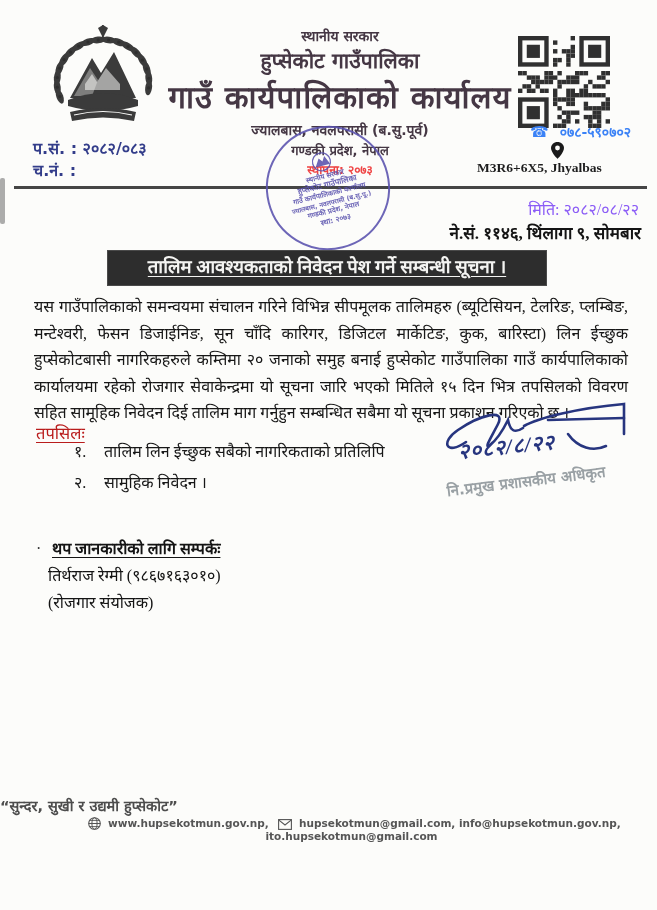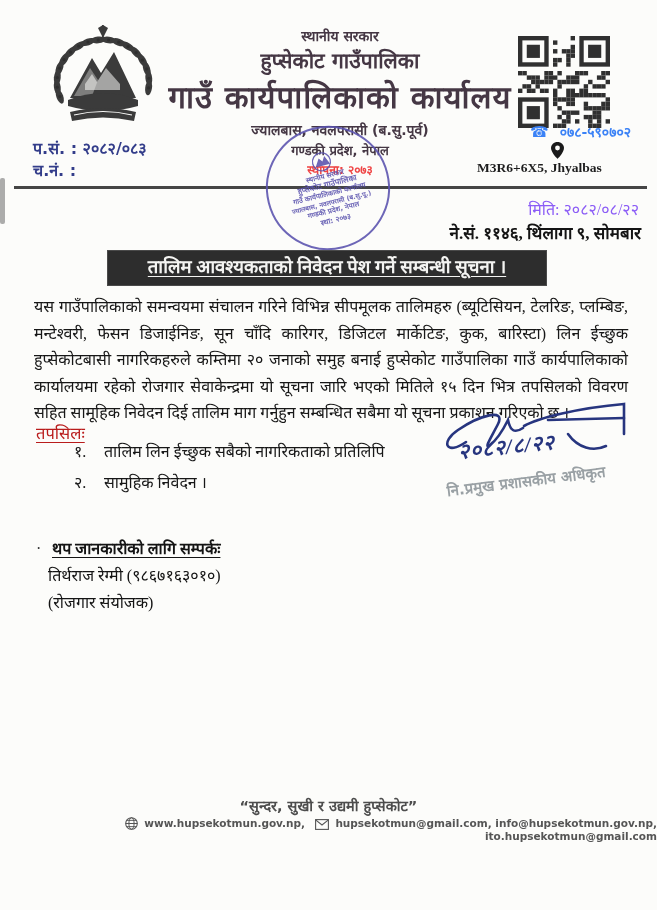--- a/index.html
+++ b/index.html
@@ -56,22 +56,22 @@
   
   .sig-wrap{position:absolute;left:428px;top:390px;width:215px;height:115px;}
   .sig-date{position:absolute;left:30px;top:42px;transform:rotate(-6deg);color:#27357f;font-size:21px;font-style:italic;font-weight:bold;letter-spacing:1px;}
   .sig-designation{position:absolute;left:446px;top:468px;width:200px;transform:rotate(-7deg);color:#99a0a4;font-size:15px;font-weight:bold;font-family:"DejaVu Sans",sans-serif;}
   
   .contact{position:absolute;left:36px;top:535px;font-size:16px;color:#141414;line-height:27px;}
   .contact .bullet{display:inline-block;width:12px;color:#333;}
   .contact .c-head{font-weight:bold;text-decoration:underline;text-underline-offset:3px;}
   .contact .c-line{margin-left:12px;}
   
-  .footer-slogan{position:absolute;left:0;right:0;top:795px;text-align:center;color:#4d4d4d;font-weight:bold;font-size:14.5px;font-family:"DejaVu Sans",sans-serif;}
-  .footer-links{position:absolute;left:0;right:0;top:817px;text-align:right;color:#555555;font-weight:bold;font-size:10.5px;font-family:"DejaVu Sans",sans-serif;padding-left:46px;}
+  .footer-slogan{position:absolute;left:0;right:0;top:795px;text-align:left;color:#4d4d4d;font-weight:bold;font-size:14.5px;font-family:"DejaVu Sans",sans-serif;}
+  .footer-links{position:absolute;left:0;right:0;top:817px;text-align:center;color:#555555;font-weight:bold;font-size:10.5px;font-family:"DejaVu Sans",sans-serif;padding-left:46px;}
   .footer-links svg{vertical-align:-3px;margin:0 3px 0 6px;}
   
   .smudge{position:absolute;left:0;top:178px;width:5px;height:46px;background:#6a6a6a;opacity:.55;border-radius:2px;}
 </style>
 </head>
 <body>
 
 <div class="page">
 
   <div class="logo">

